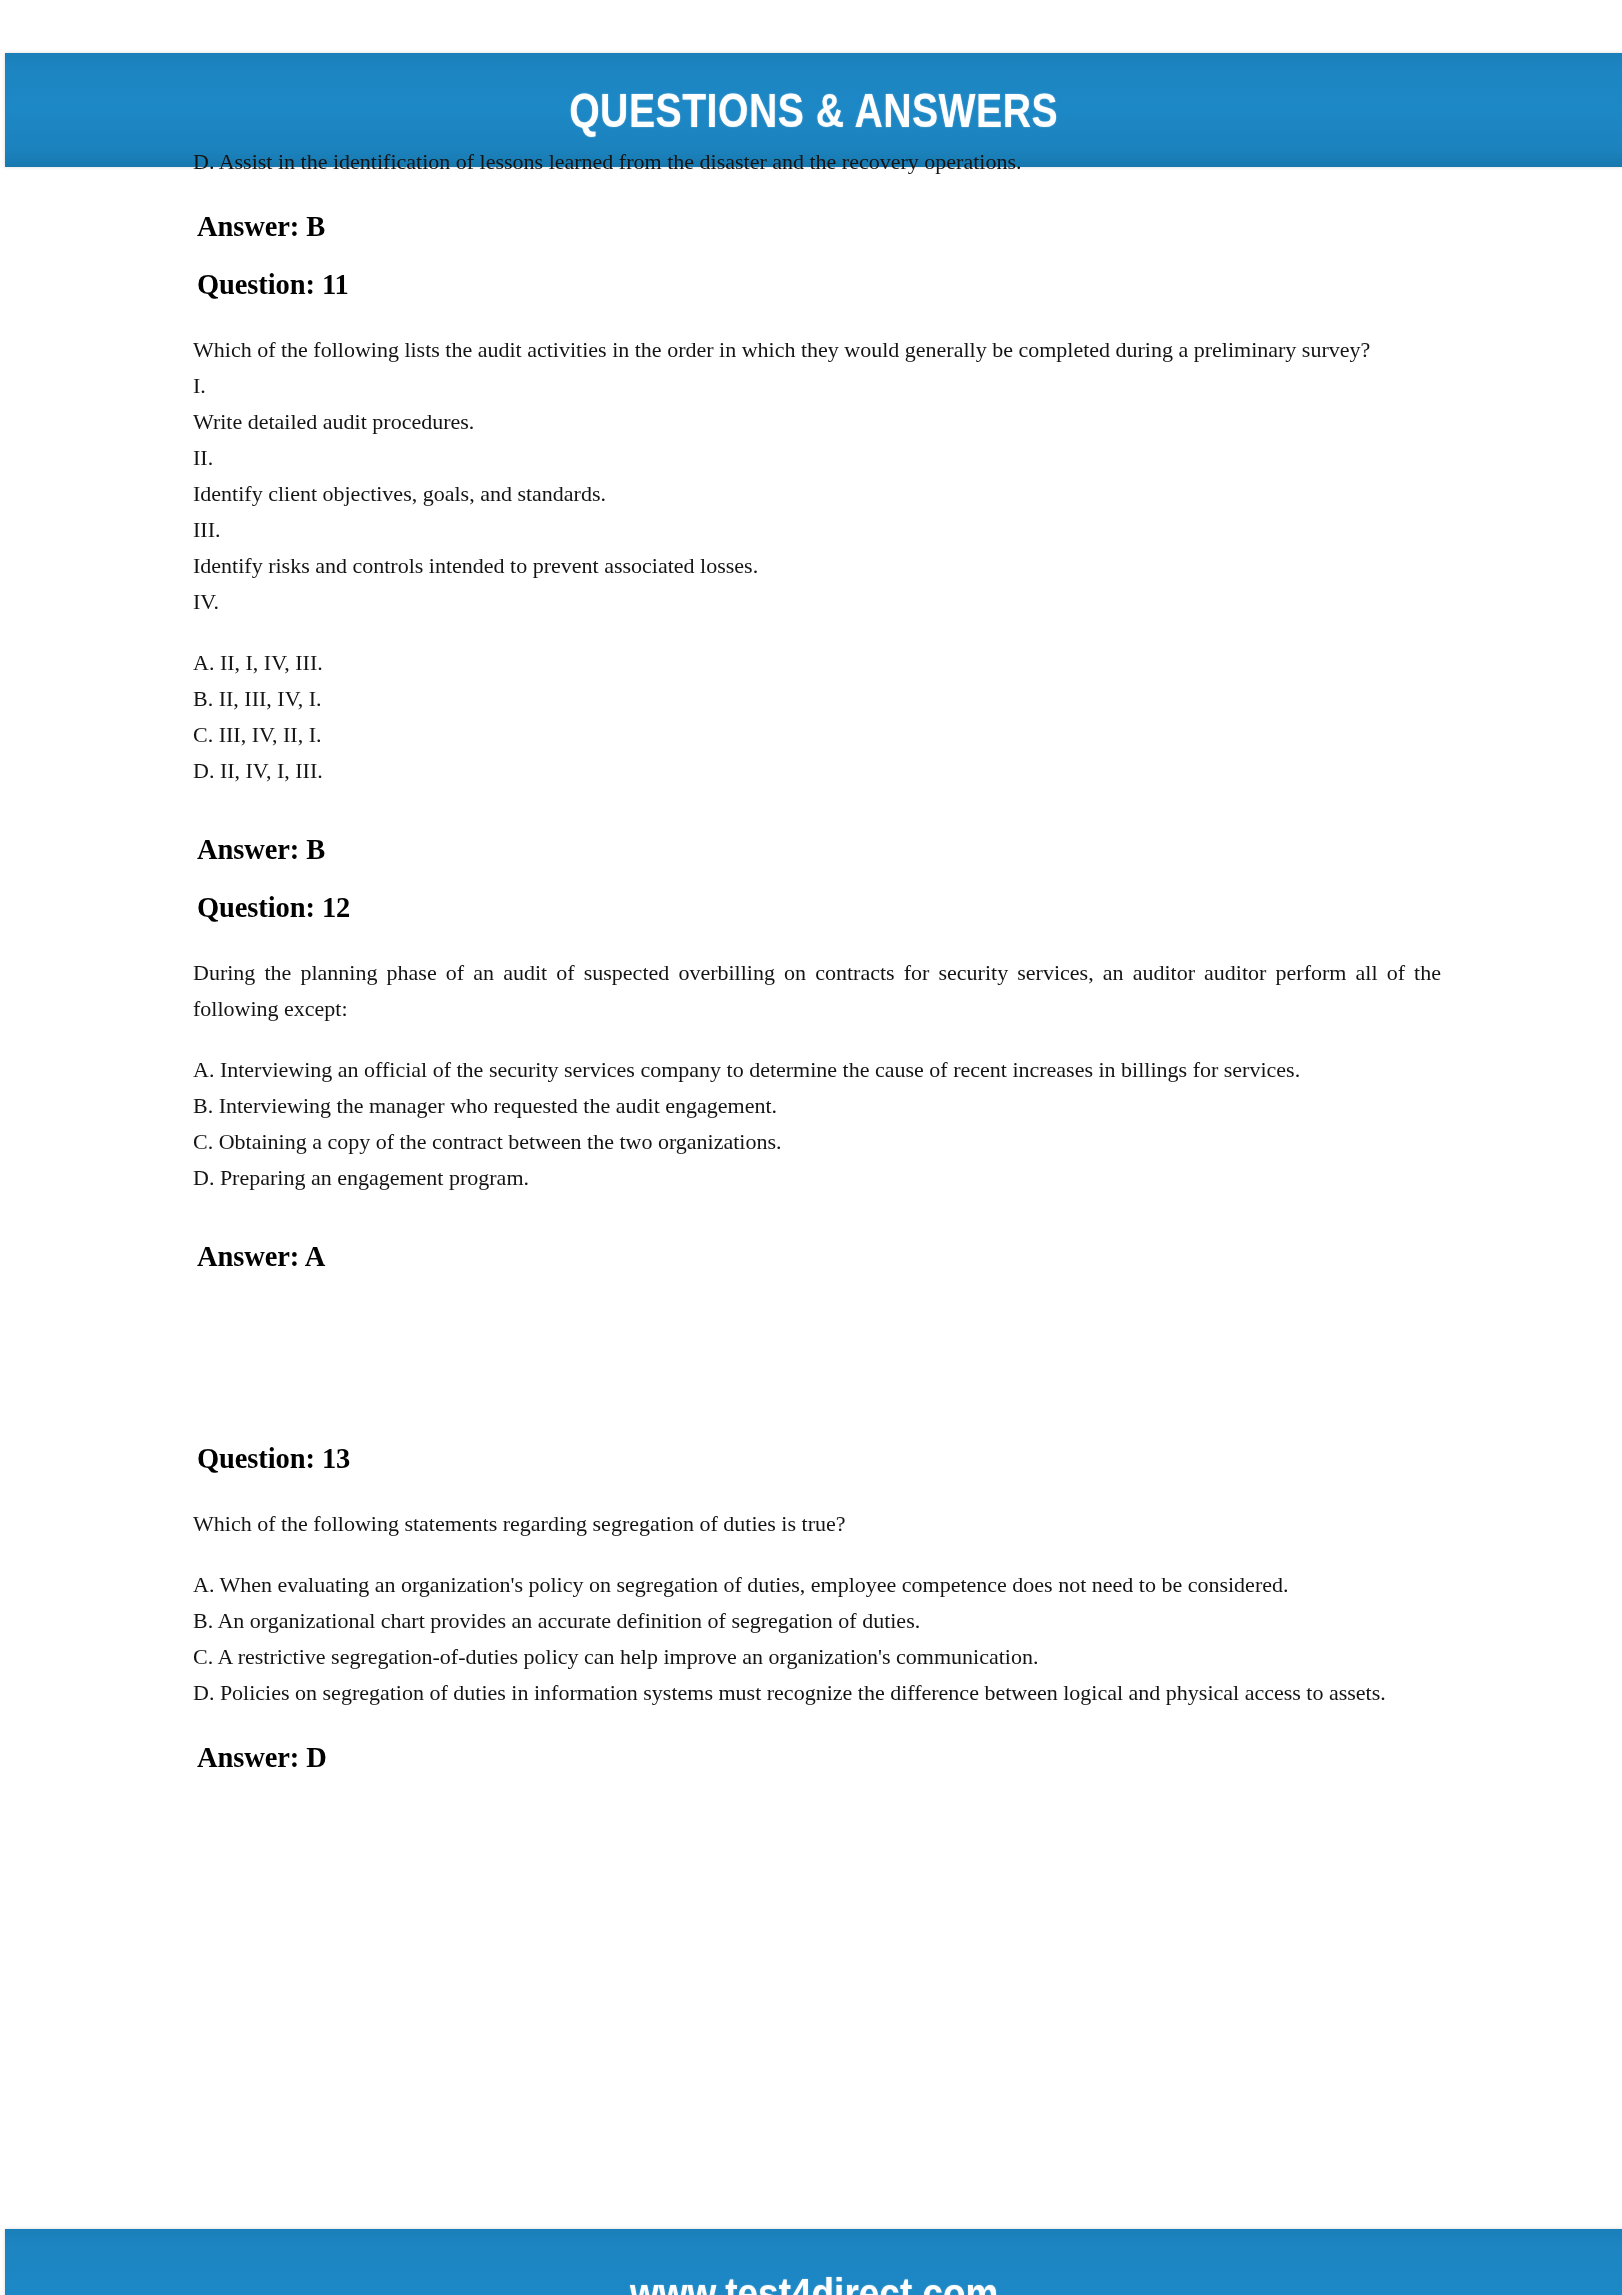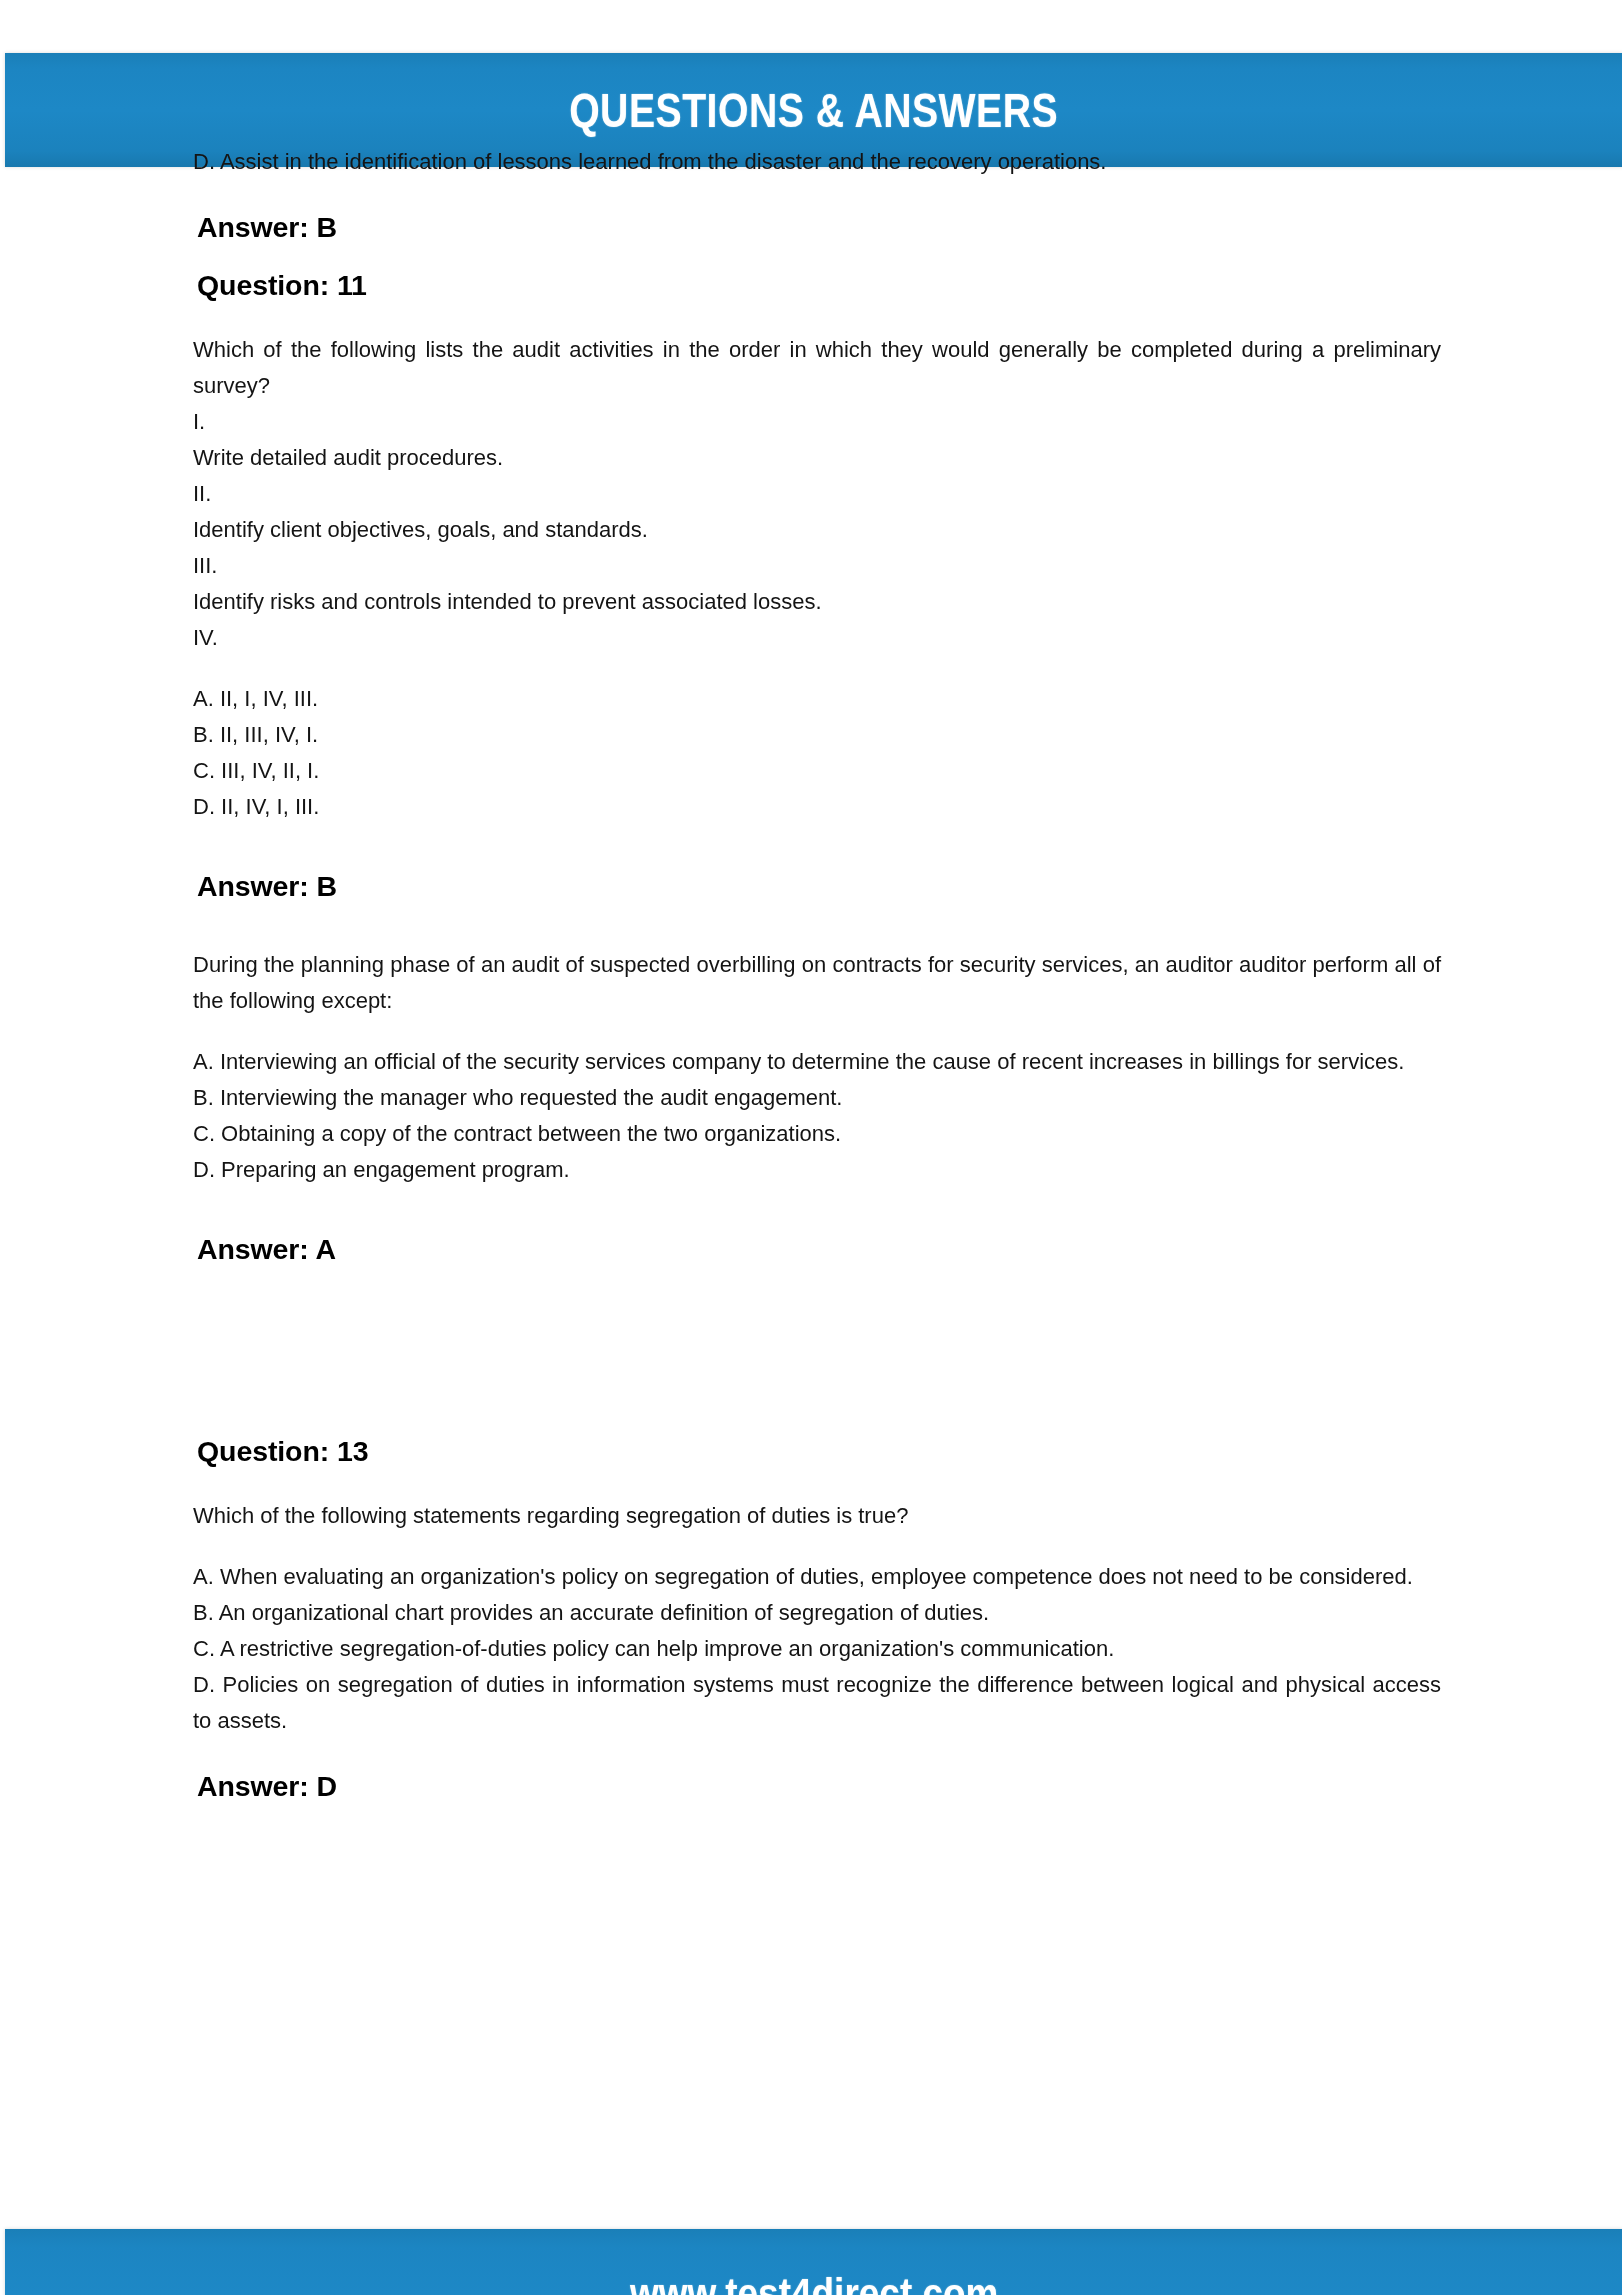--- a/index.html
+++ b/index.html
@@ -64,20 +64,21 @@
     white-space: nowrap;
   }
 
   
   .page {
     position: absolute;
     top: 119px;
     left: 0;
     width: 1623px;
     height: 2062px;
+    font-family: Liberation Serif, serif;
   }
   .content {
     position: absolute;
     left: 193px;
     top: 0;
     width: 1248px;
   }
 
   .para {
     font-size: 22px;
@@ -149,20 +150,21 @@
     <p class="para nojust">B. II, III, IV, I.</p>
     <p class="para nojust">C. III, IV, II, I.</p>
     <p class="para nojust">D. II, IV, I, III.</p>
 
     <div class="sp-m"></div>
 
     <h2 class="heading">Answer: B</h2>
 
     <div class="sp-xs"></div>
 
+    <h2 class="heading">Question: 12</h2>
 
     <div class="sp-s"></div>
 
     <p class="para">During the planning phase of an audit of suspected overbilling on contracts for security services, an auditor auditor perform all of the following except:</p>
 
     <div class="sp-s"></div>
 
     <p class="para">A. Interviewing an official of the security services company to determine the cause of recent increases in billings for services.</p>
     <p class="para nojust">B. Interviewing the manager who requested the audit engagement.</p>
     <p class="para nojust">C. Obtaining a copy of the contract between the two organizations.</p>

